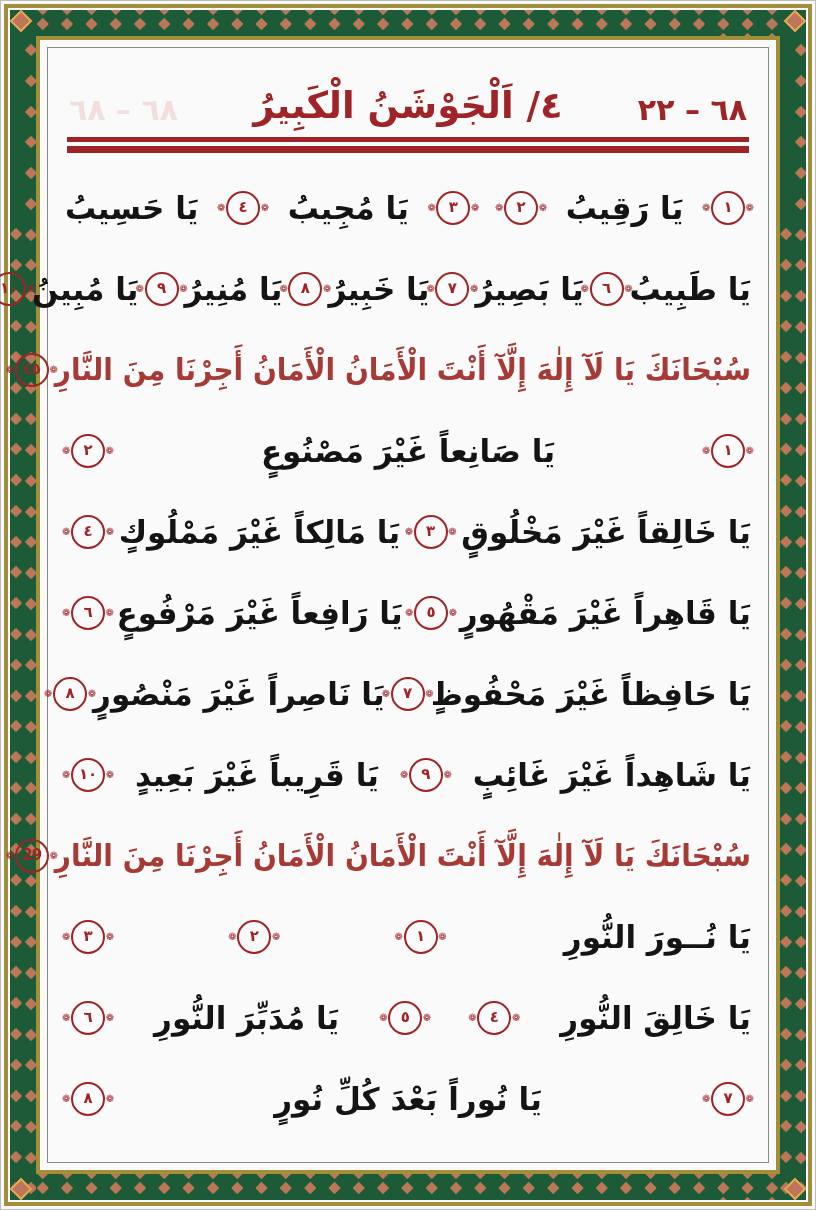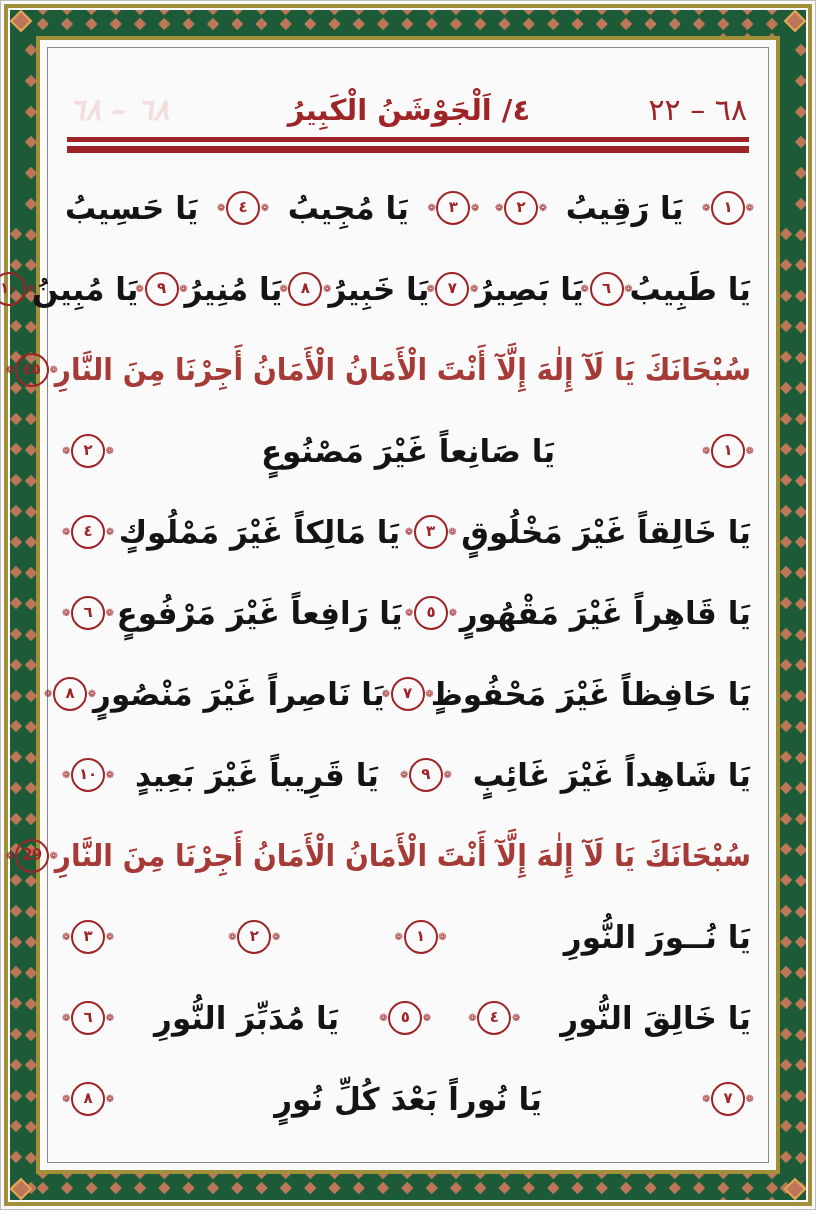--- a/index.html
+++ b/index.html
@@ -27,23 +27,23 @@
   .c-tl{top:13px;left:13px;} .c-tr{top:13px;right:13px;}
   .c-bl{bottom:13px;left:13px;} .c-br{bottom:13px;right:13px;}
   .gold-inner{position:absolute;inset:36px;border:4px solid var(--gold);}
   .thin-line{position:absolute;inset:47px;border:1px solid #8b8b7d;}
 
   
   .content{position:absolute;inset:49px;padding:16px 16px 0;direction:rtl;}
 
   .header{display:flex;justify-content:space-between;align-items:flex-end;
           padding:18px 4px 0;height:62px;}
-  .page-range{font-size:30px;font-weight:normal;color:var(--red);white-space:nowrap;}
-  .title{font-size:29px;font-weight:bold;color:var(--red);white-space:nowrap;}
-  .faint-ref{font-size:30px;font-weight:bold;color:var(--faint);white-space:nowrap;font-style:italic;}
+  .page-range{font-size:30px;font-weight:bold;color:var(--red);white-space:nowrap;}
+  .title{font-size:37px;font-weight:bold;color:var(--red);white-space:nowrap;}
+  .faint-ref{font-size:30px;font-weight:bold;color:var(--faint);white-space:nowrap;}
 
   .rule{margin:10px 2px 0;}
   .rule .r1{height:5px;background:var(--red);}
   .rule .r2{height:7px;background:var(--red);margin-top:4px;}
 
   .lines{margin-top:14px;}
   .line{display:flex;align-items:center;justify-content:space-between;
         height:81px;font-weight:bold;color:var(--ink);font-size:31px;}
   .line .ptext{white-space:nowrap;}
   .line.red{color:var(--refrain);font-size:28px;}

